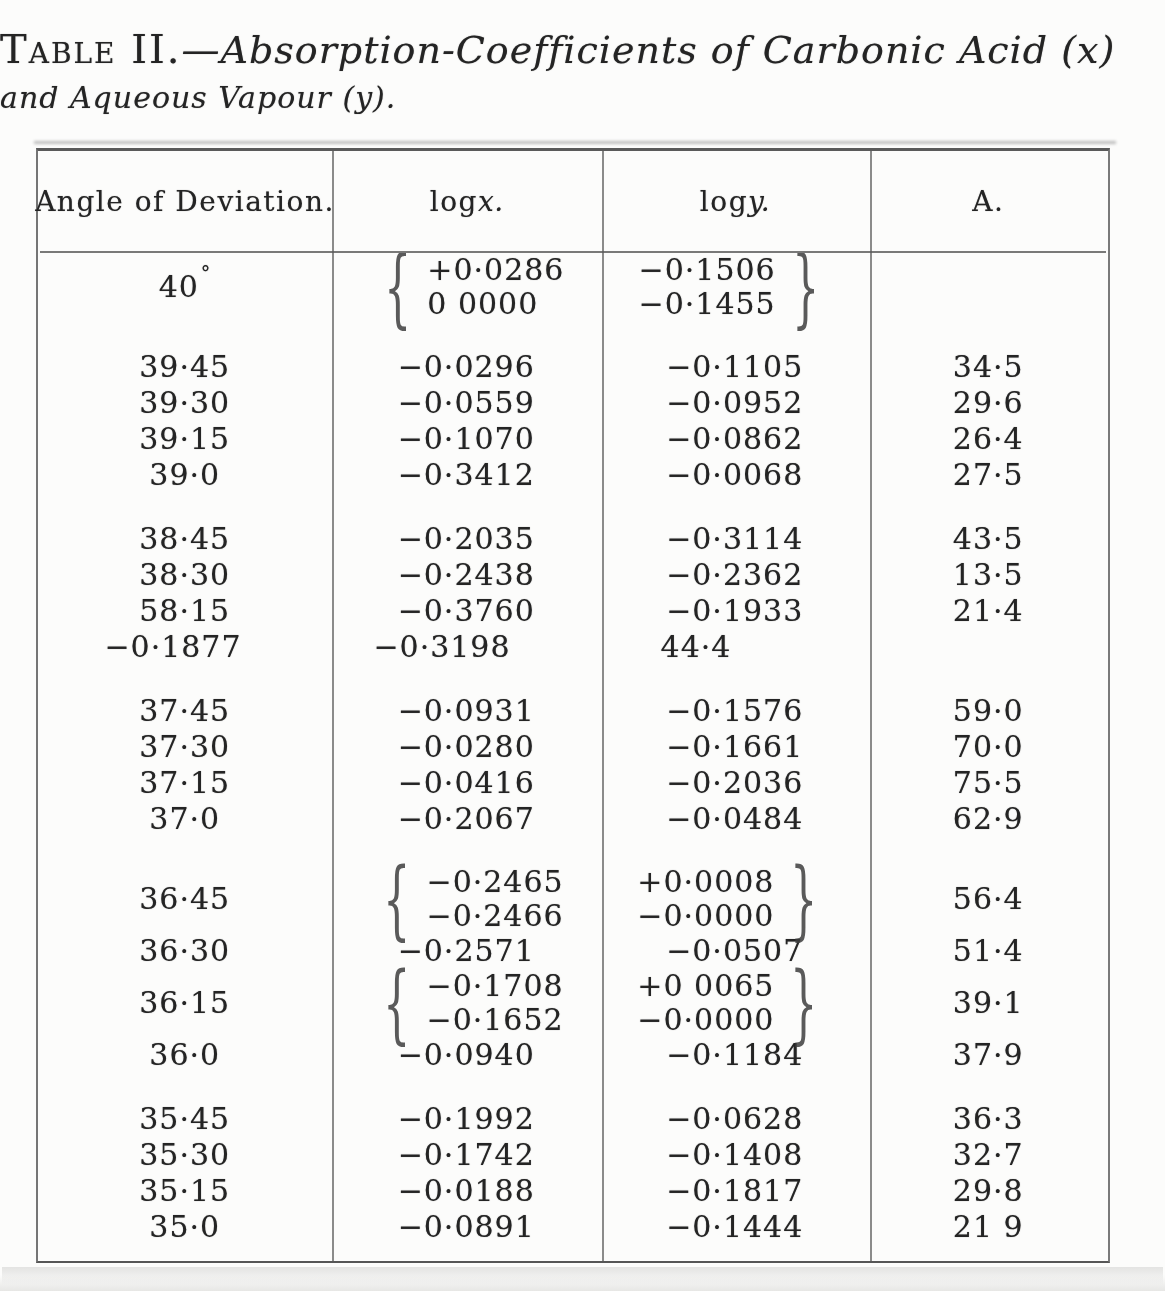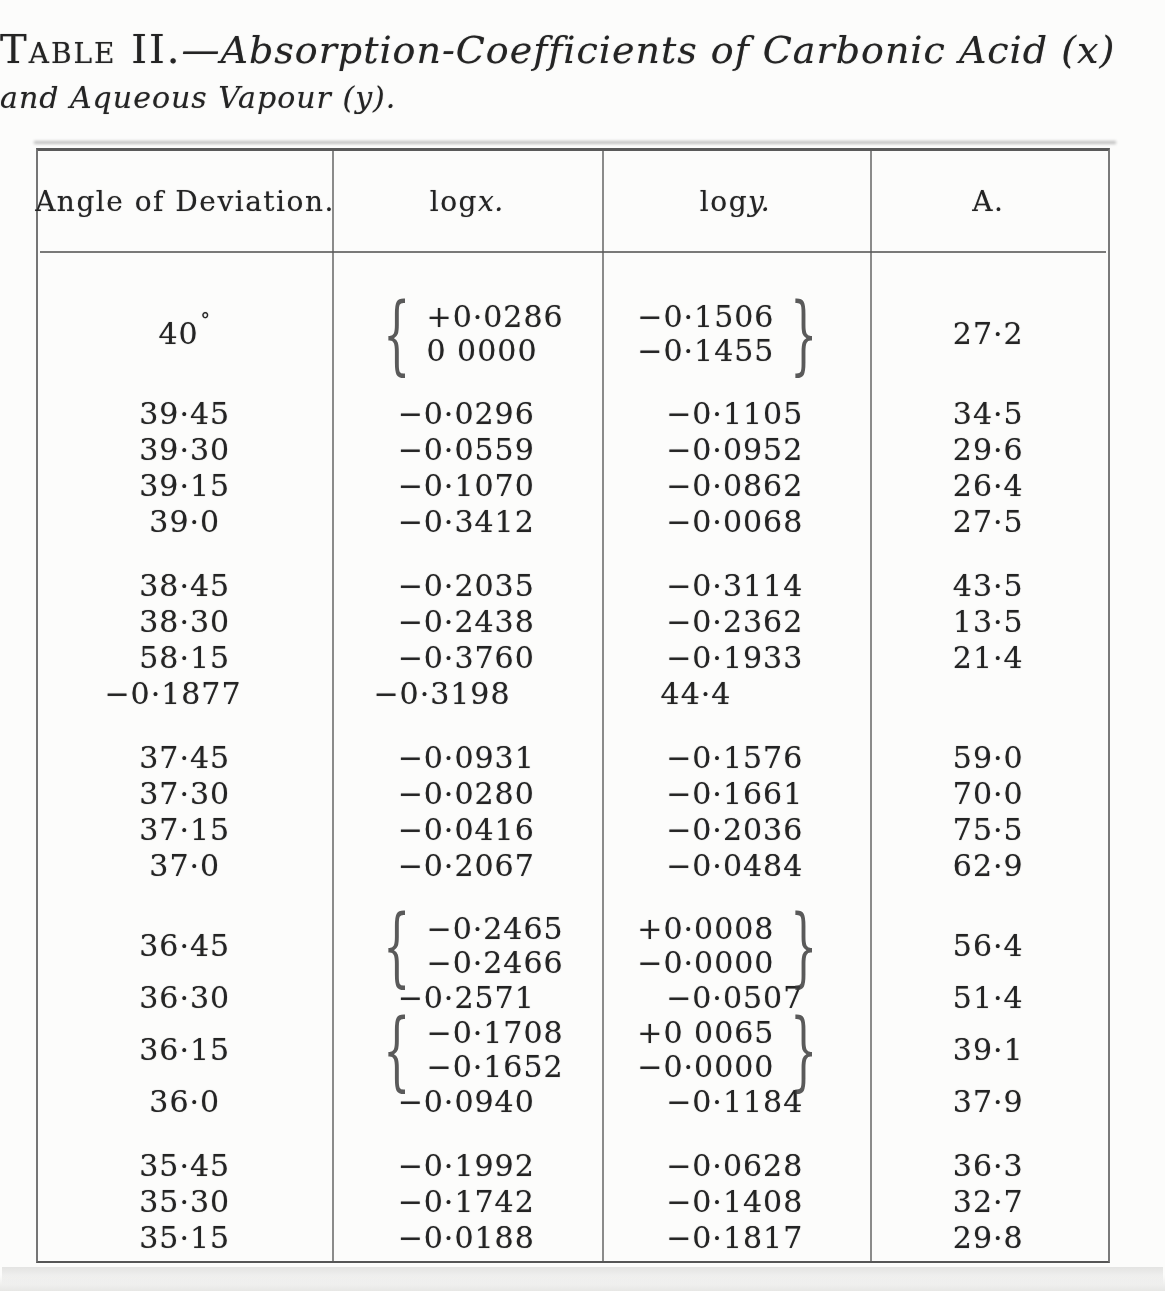--- a/index.html
+++ b/index.html
@@ -67,21 +67,21 @@
   }
   .hvar { font-style: italic; letter-spacing: 0.5px; }
 
   
   .col-angle { width: 294px; }
   .col-logx  { width: 270px; }
   .col-logy  { width: 268px; }
   .col-a     { width: 240px; }
 
   
-  .tbody { position: absolute; left: 0; right: 0; top: 102px; bottom: 0; padding-top: 20px; overflow: hidden; margin-top: 27px; }
+  .tbody { position: absolute; left: 0; right: 0; top: 102px; bottom: 0; overflow: hidden; }
   .row-group { margin-top: 28px; }
   .row-group:first-child { margin-top: 0; }
   .trow { display: flex; }
   .cell {
     display: flex; align-items: center; justify-content: center;
     font-size: 30px; letter-spacing: 1px;
     line-height: 36px;
     text-shadow: 0 0 1px rgba(35,35,35,0.5);
     white-space: nowrap;
   }
@@ -147,23 +147,20 @@
                 <span class="pline">0 0000</span>
               </span>
             </div>
             <div class="cell col-logy">
               <span class="stack">
                 <span class="pline">−0·1506</span>
                 <span class="pline">−0·1455</span>
               </span>
               <span class="brace brace-right">}</span>
             </div>
-            <div class="cell col-a">
-              <span>27·2</span>
-            </div>
           </div>
         </div>
         <div class="row-group">
           <div class="trow">
             <div class="cell col-angle">
               <span>39·45</span>
             </div>
             <div class="cell col-logx">
               <span>−0·0296</span>
             </div>

